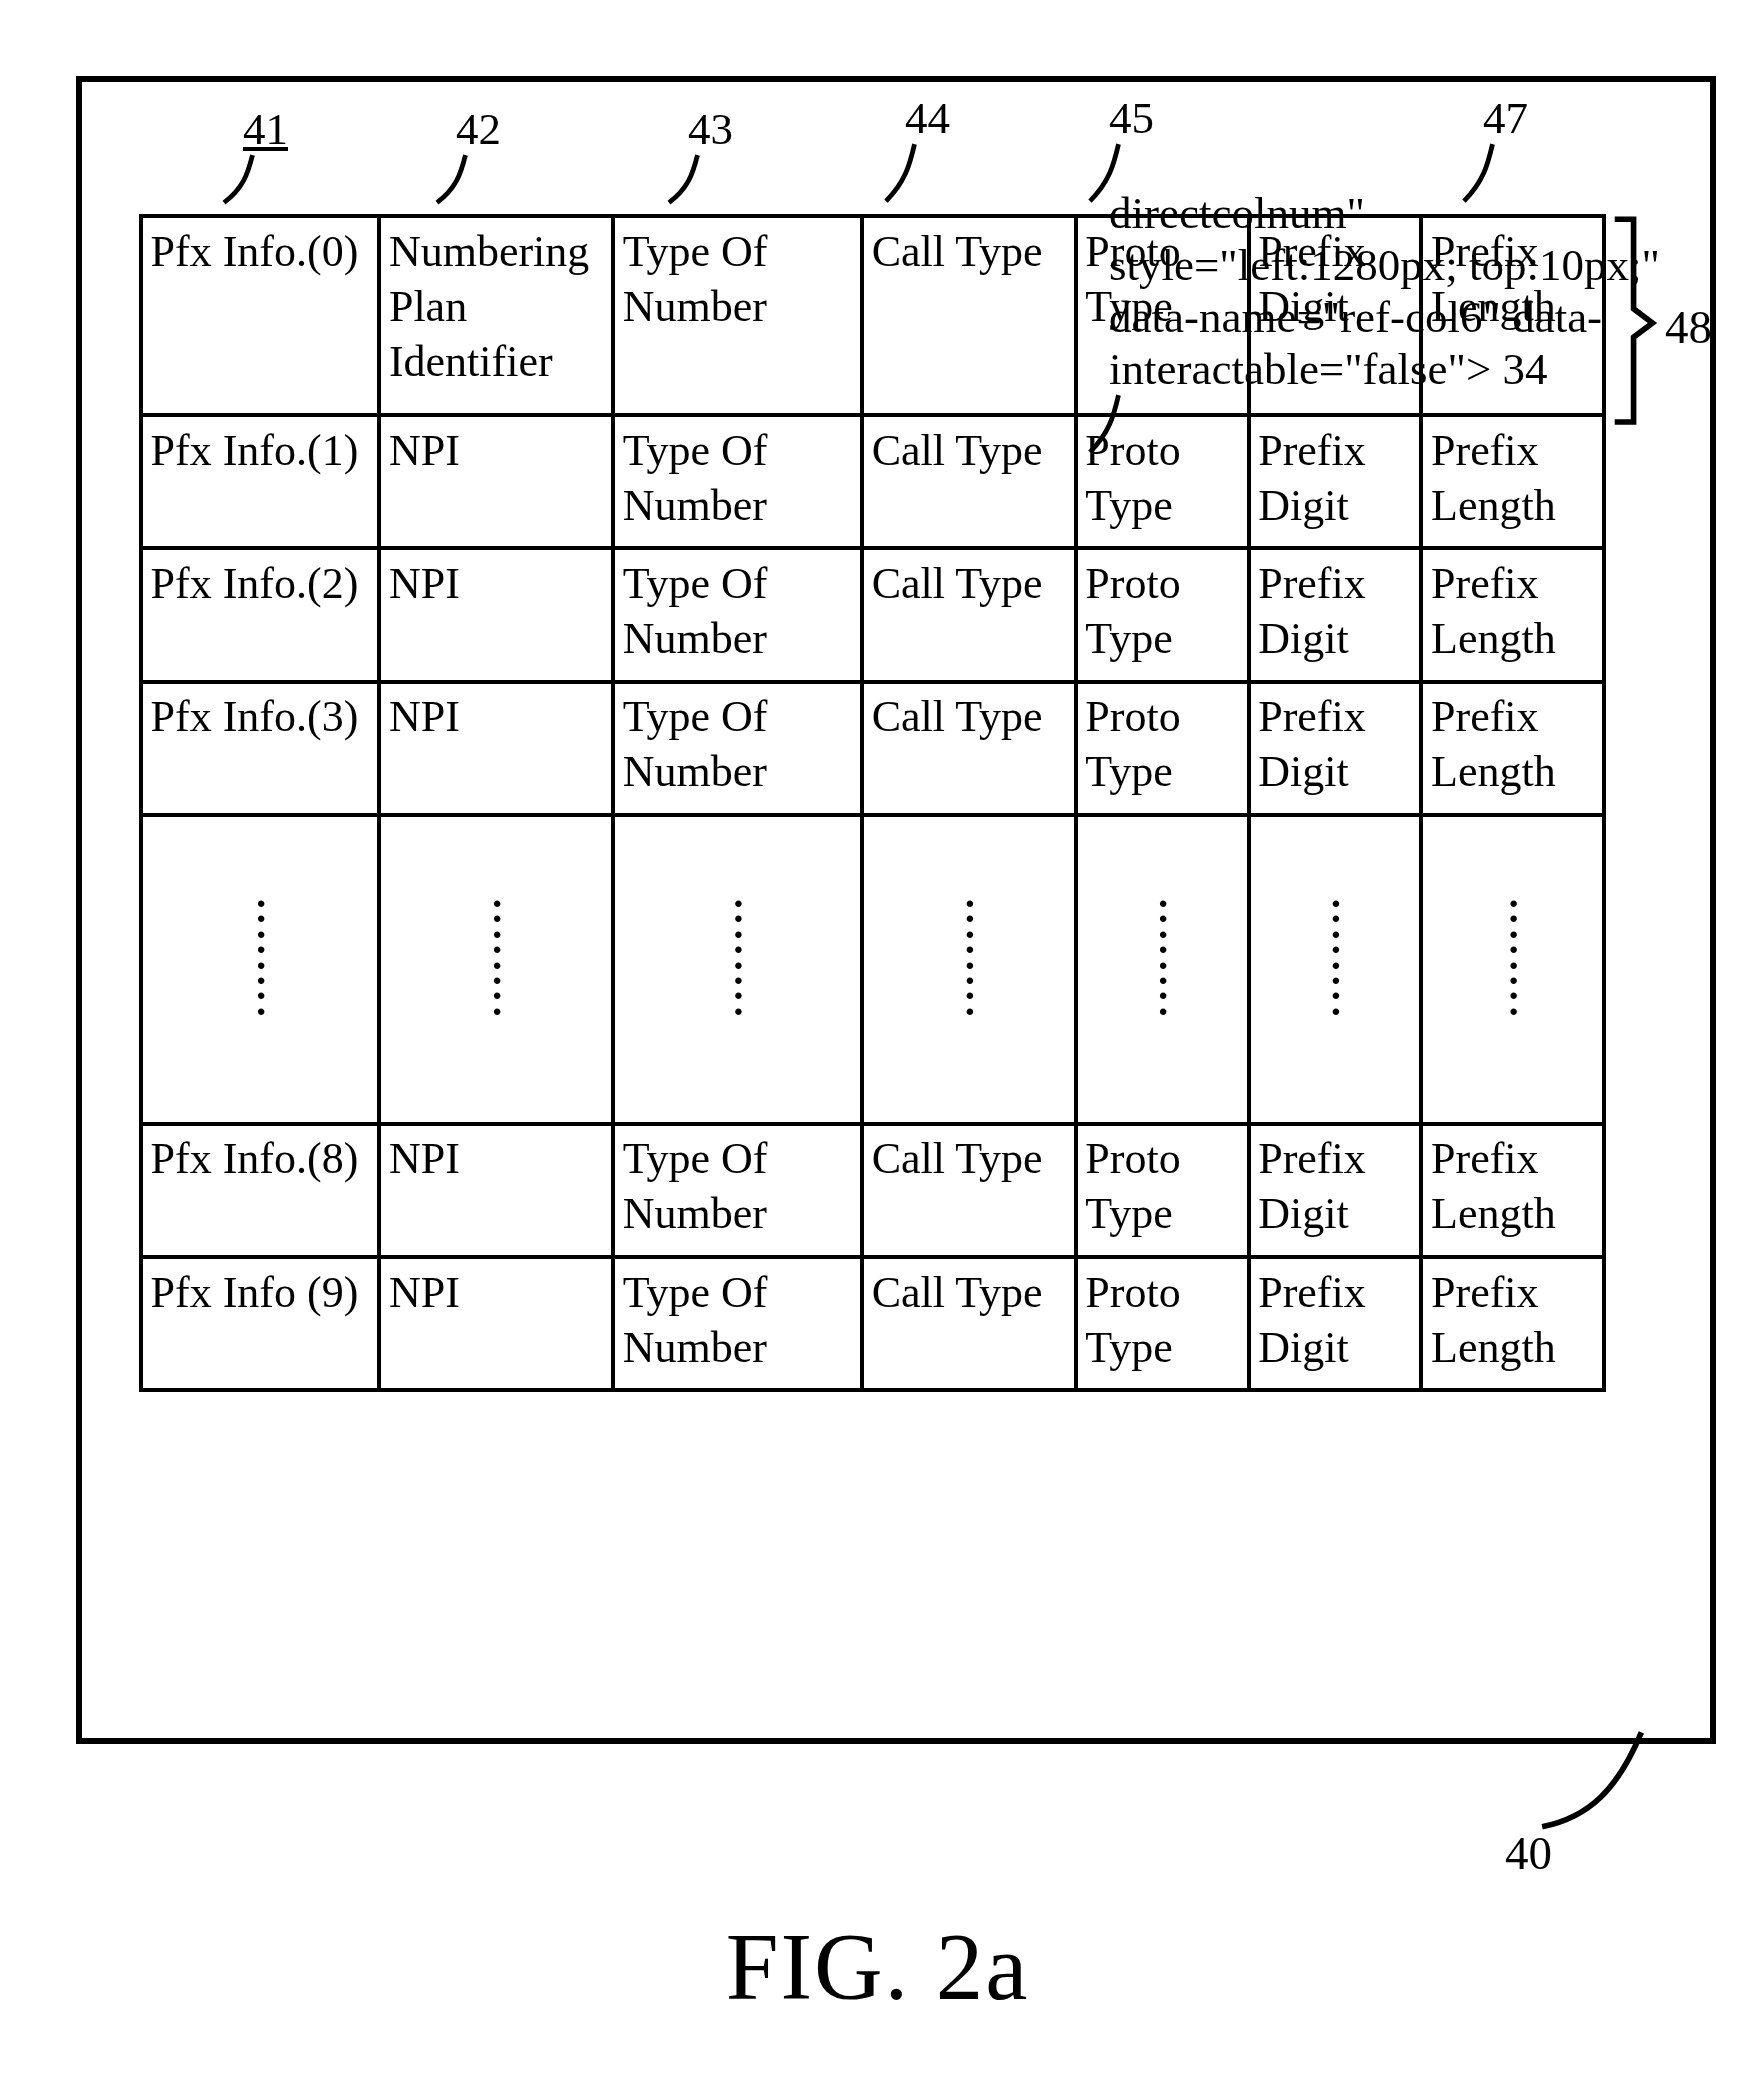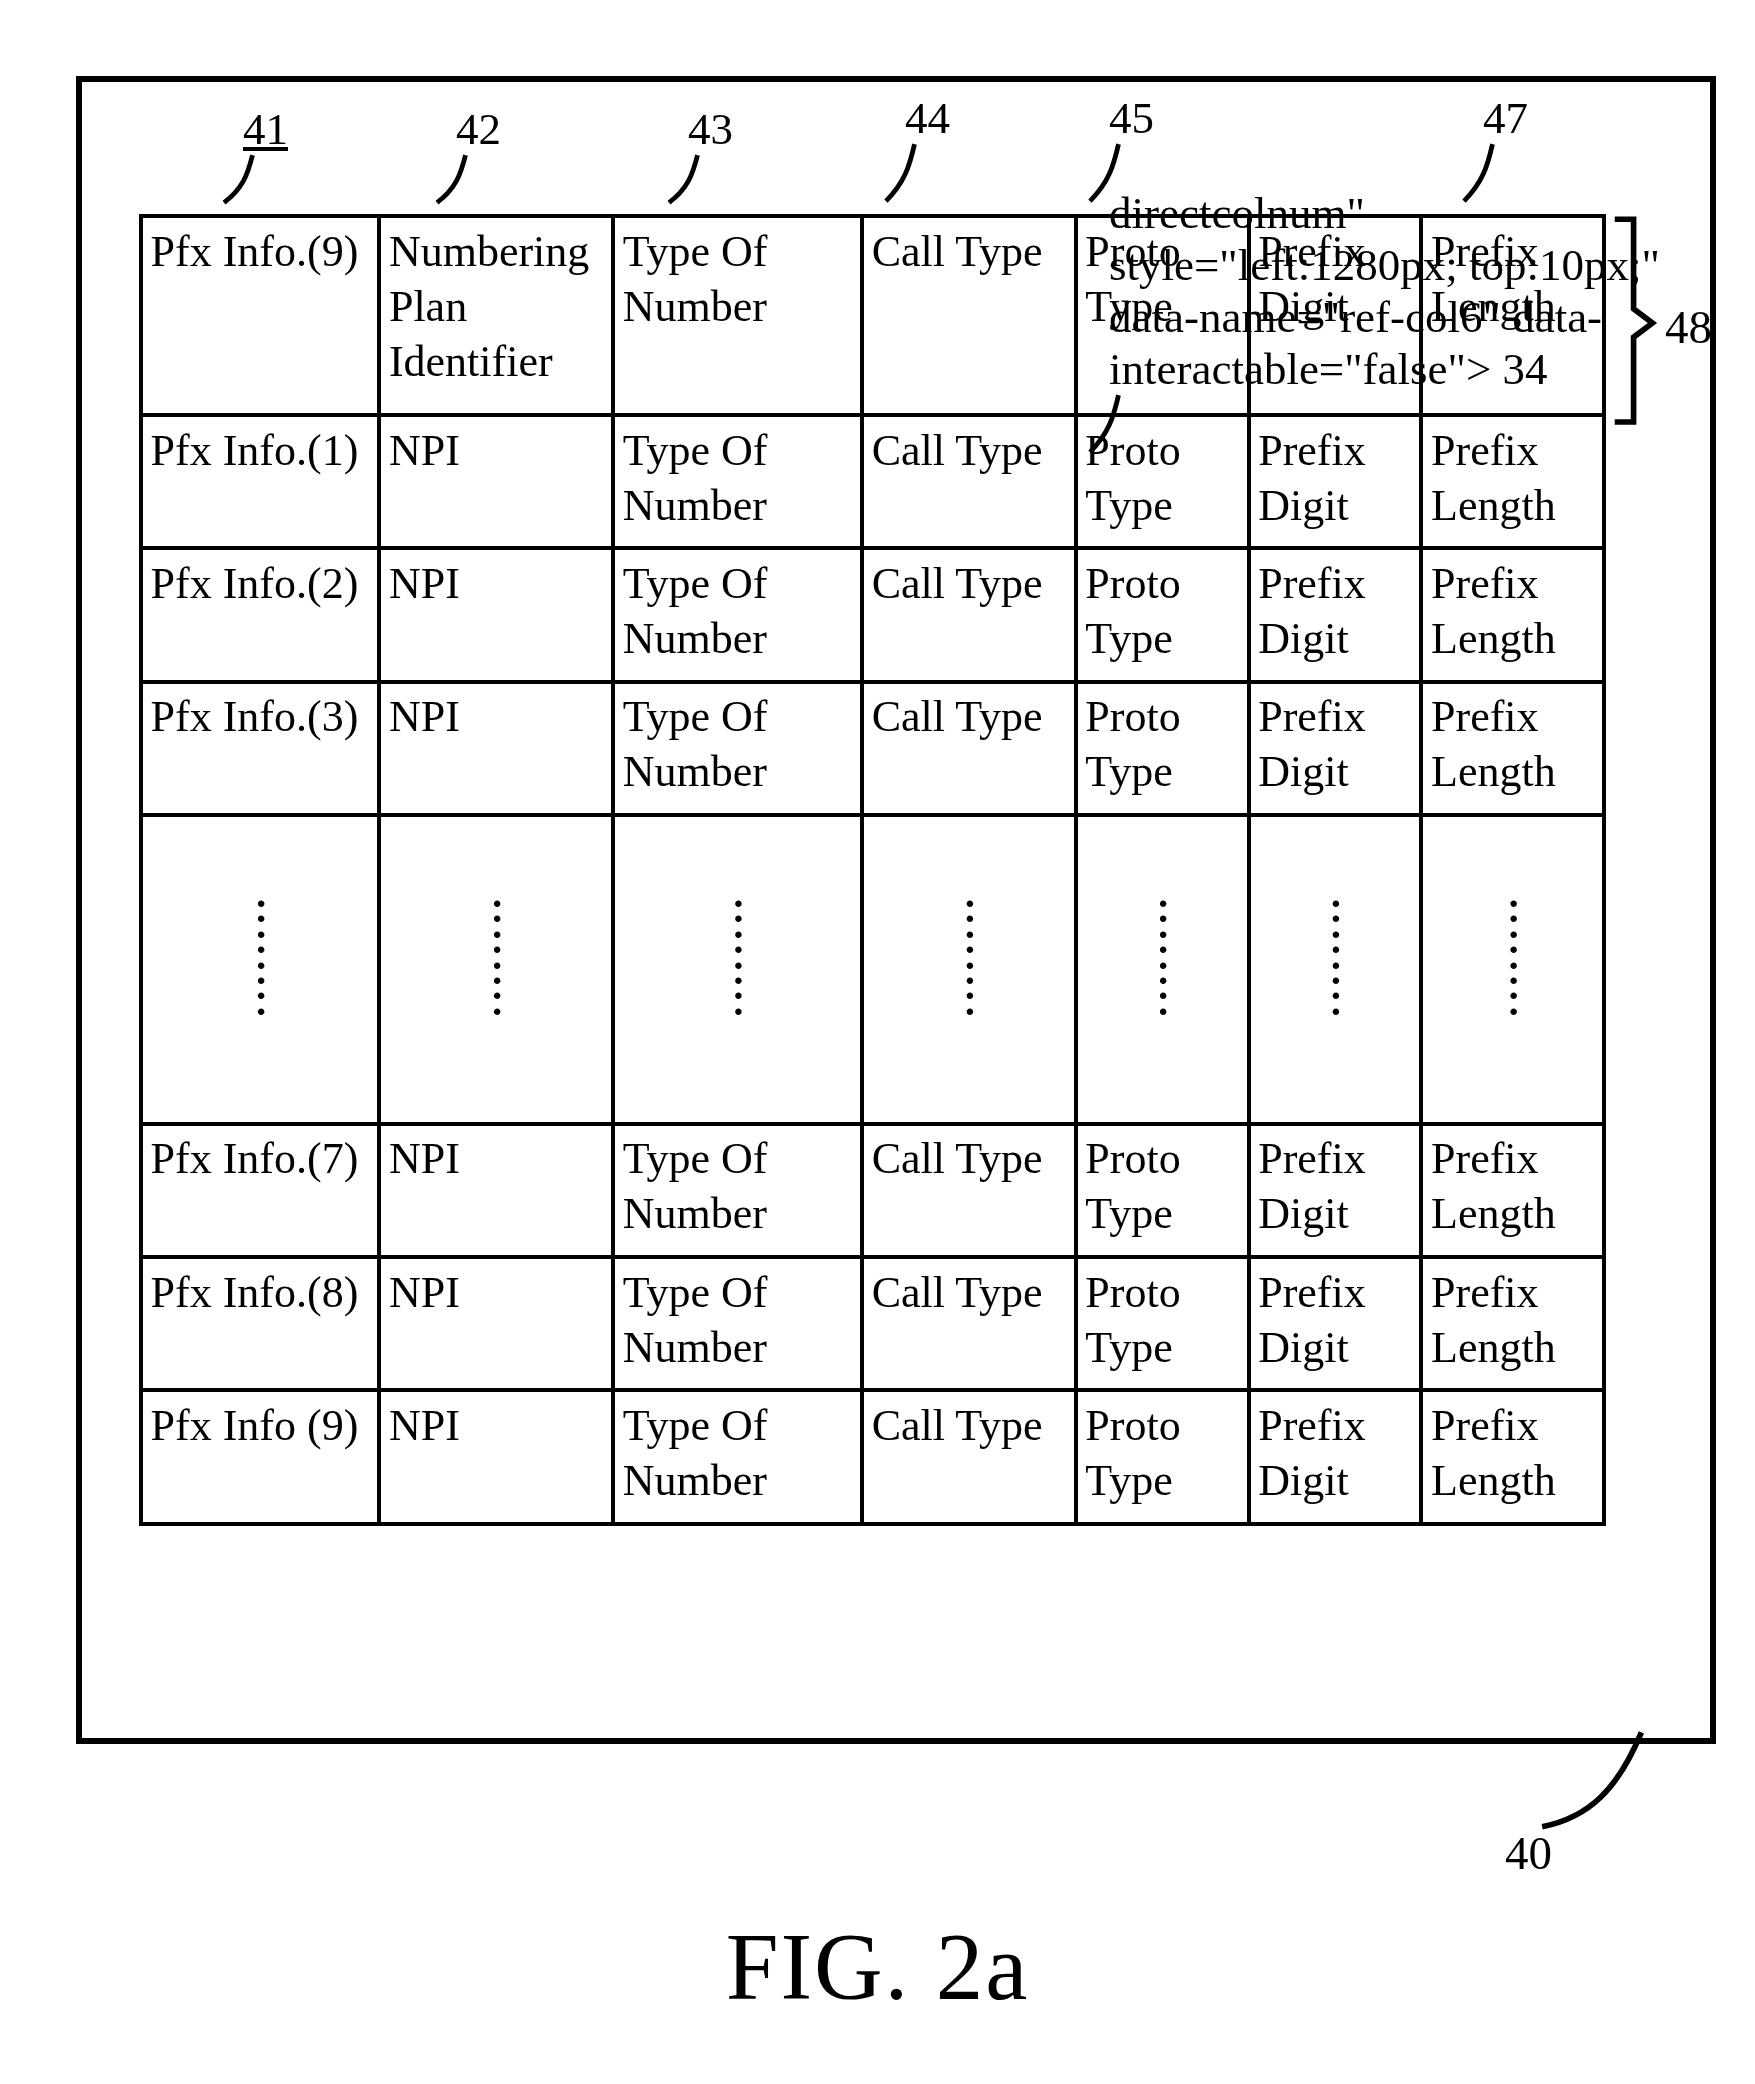--- a/index.html
+++ b/index.html
@@ -147,21 +147,21 @@
         <col class="c1">
           <col class="c2">
           <col class="c3">
           <col class="c4">
           <col class="c5">
           <col class="c6">
           <col class="c7">
       </colgroup>
       <tbody>
         <tr style="height:199px;">
-          <td><span>Pfx Info.(9)</span></td>
+          <td><span>Pfx Info.(0)</span></td>
           <td><span>Numbering Plan Identifier</span></td>
           <td><span>Type Of Number</span></td>
           <td><span>Call Type</span></td>
           <td><span>Proto Type</span></td>
           <td><span>Prefix Digit</span></td>
           <td><span>Prefix Length</span></td>
         </tr>
         <tr>
           <td><span>Pfx Info.(1)</span></td>
           <td><span>NPI</span></td>
@@ -190,29 +190,20 @@
           <td><span>Prefix Length</span></td>
         </tr>
         <tr class="vdots-row">
           <td><span class="vdots">·<br>·<br>·<br>·<br>·<br>·<br>·<br>·</span></td>
           <td><span class="vdots">·<br>·<br>·<br>·<br>·<br>·<br>·<br>·</span></td>
           <td><span class="vdots">·<br>·<br>·<br>·<br>·<br>·<br>·<br>·</span></td>
           <td><span class="vdots">·<br>·<br>·<br>·<br>·<br>·<br>·<br>·</span></td>
           <td><span class="vdots">·<br>·<br>·<br>·<br>·<br>·<br>·<br>·</span></td>
           <td><span class="vdots">·<br>·<br>·<br>·<br>·<br>·<br>·<br>·</span></td>
           <td><span class="vdots">·<br>·<br>·<br>·<br>·<br>·<br>·<br>·</span></td>
-        </tr>
-        <tr>
-          <td><span>Pfx Info.(7)</span></td>
-          <td><span>NPI</span></td>
-          <td><span>Type Of Number</span></td>
-          <td><span>Call Type</span></td>
-          <td><span>Proto Type</span></td>
-          <td><span>Prefix Digit</span></td>
-          <td><span>Prefix Length</span></td>
         </tr>
         <tr>
           <td><span>Pfx Info.(8)</span></td>
           <td><span>NPI</span></td>
           <td><span>Type Of Number</span></td>
           <td><span>Call Type</span></td>
           <td><span>Proto Type</span></td>
           <td><span>Prefix Digit</span></td>
           <td><span>Prefix Length</span></td>
         </tr>

